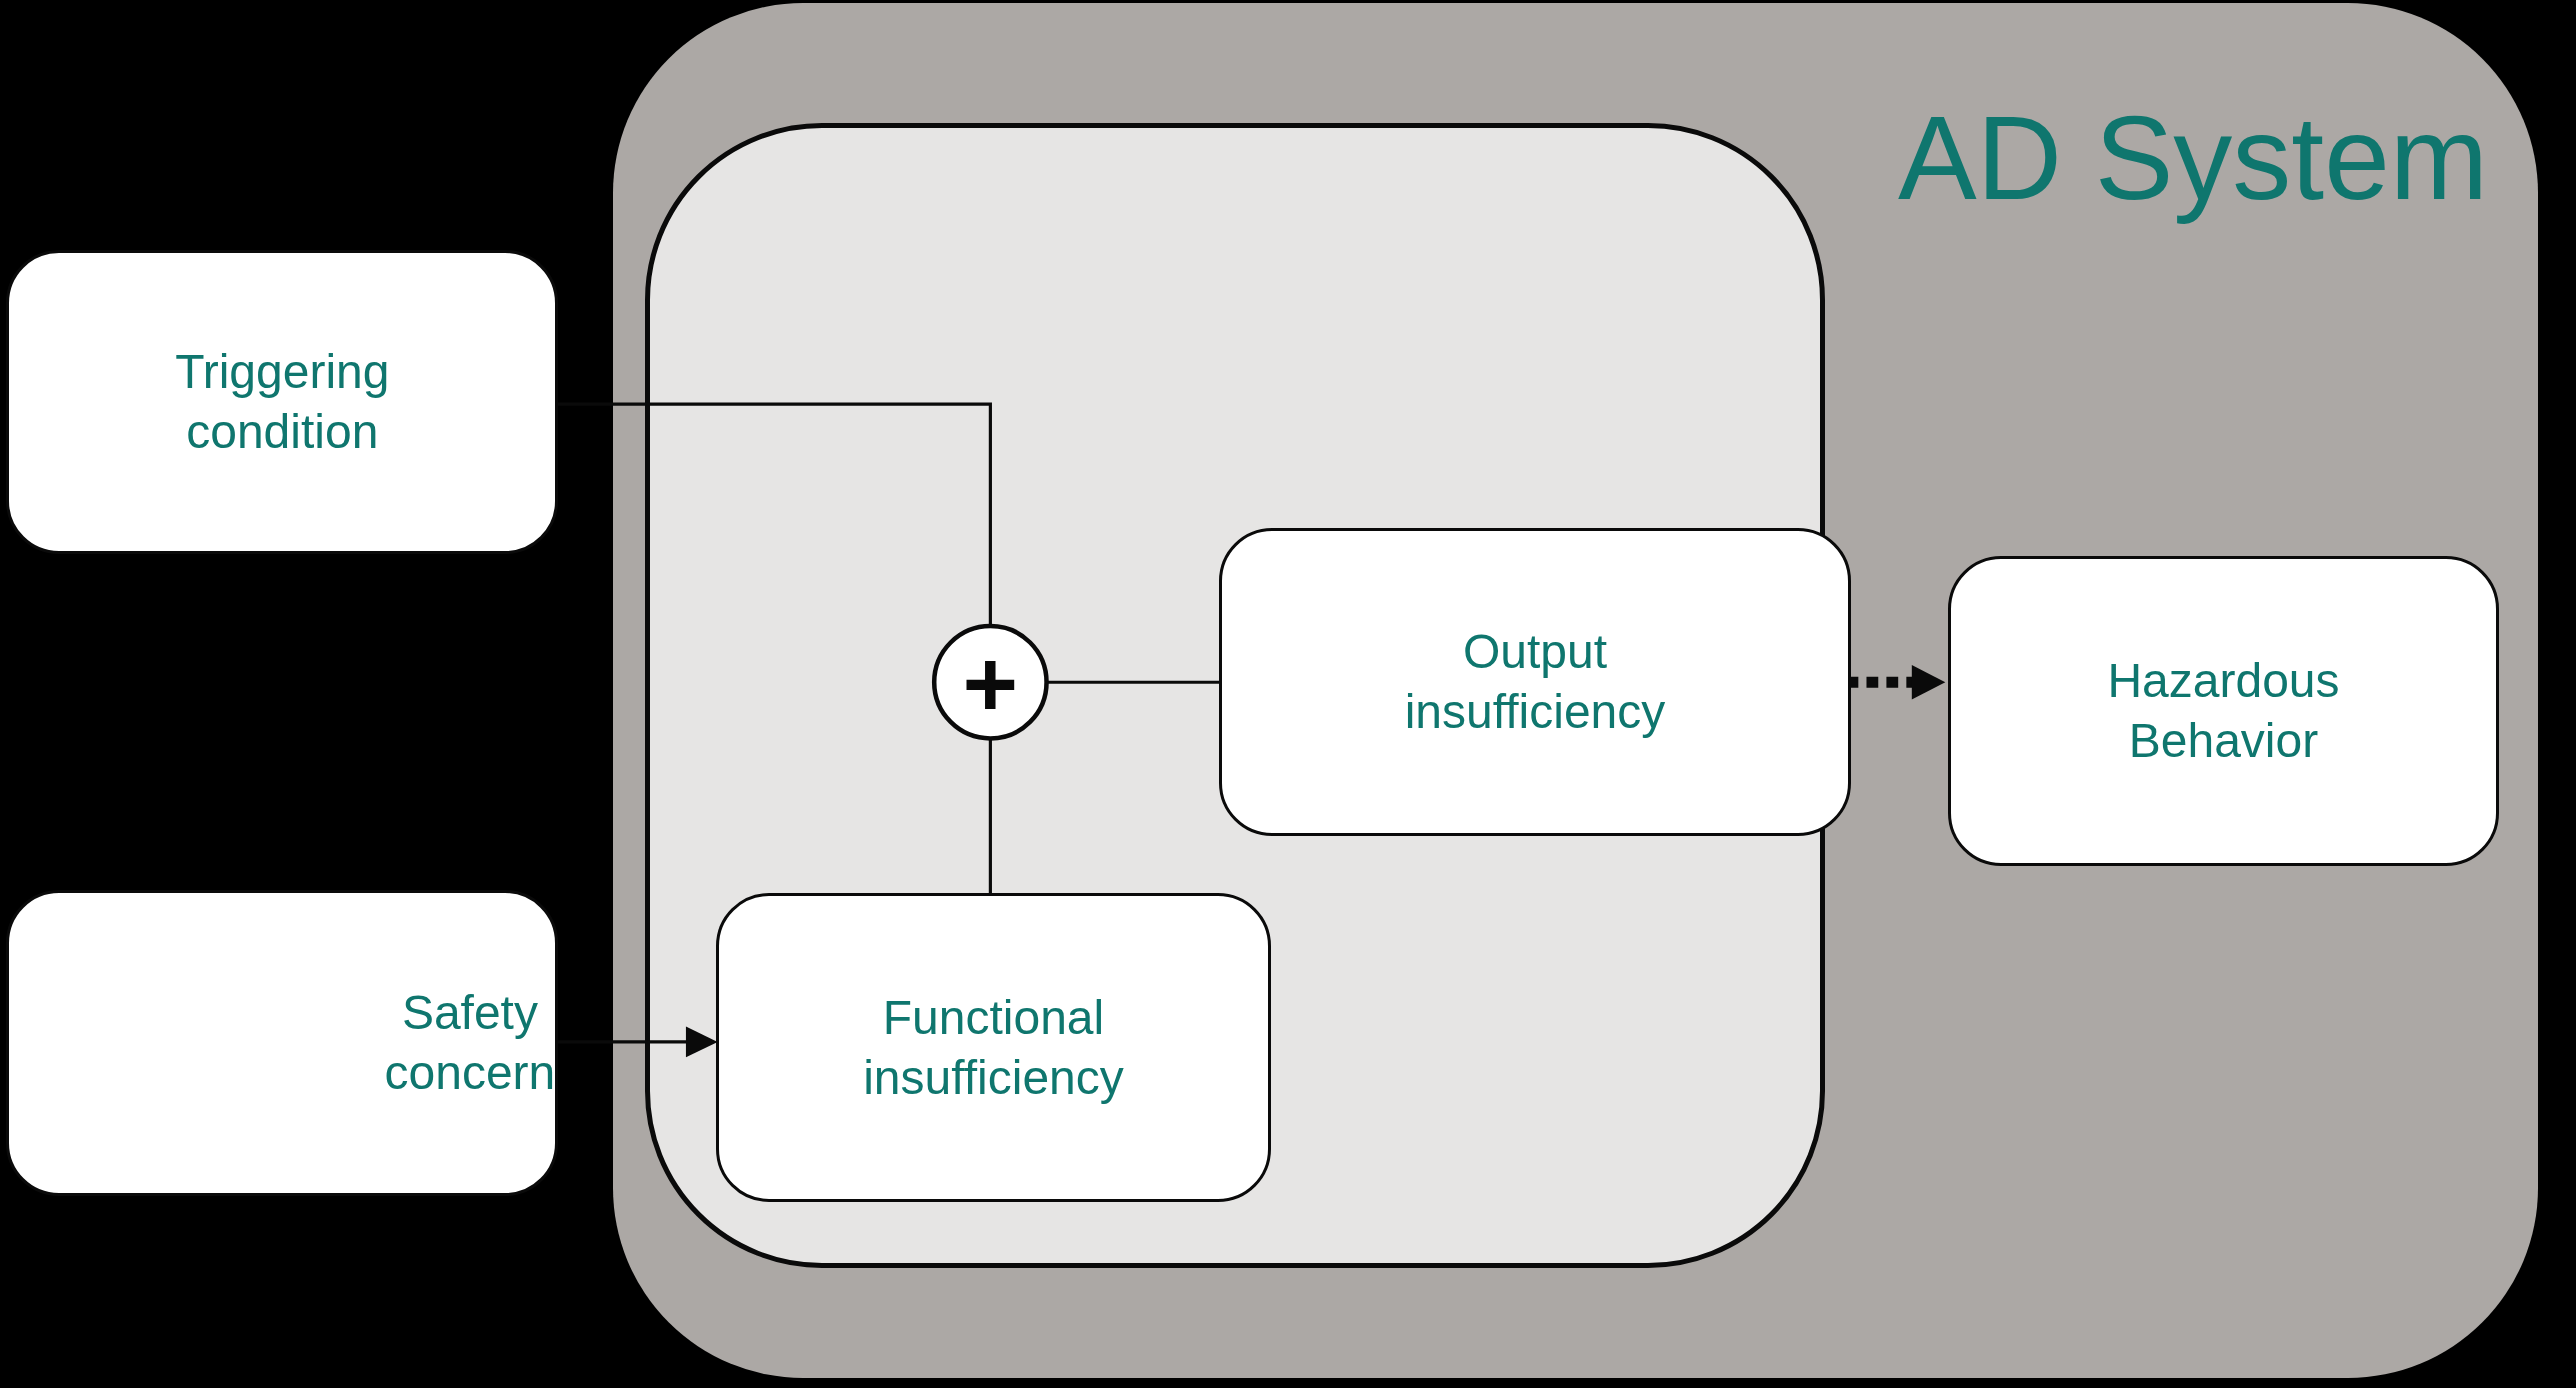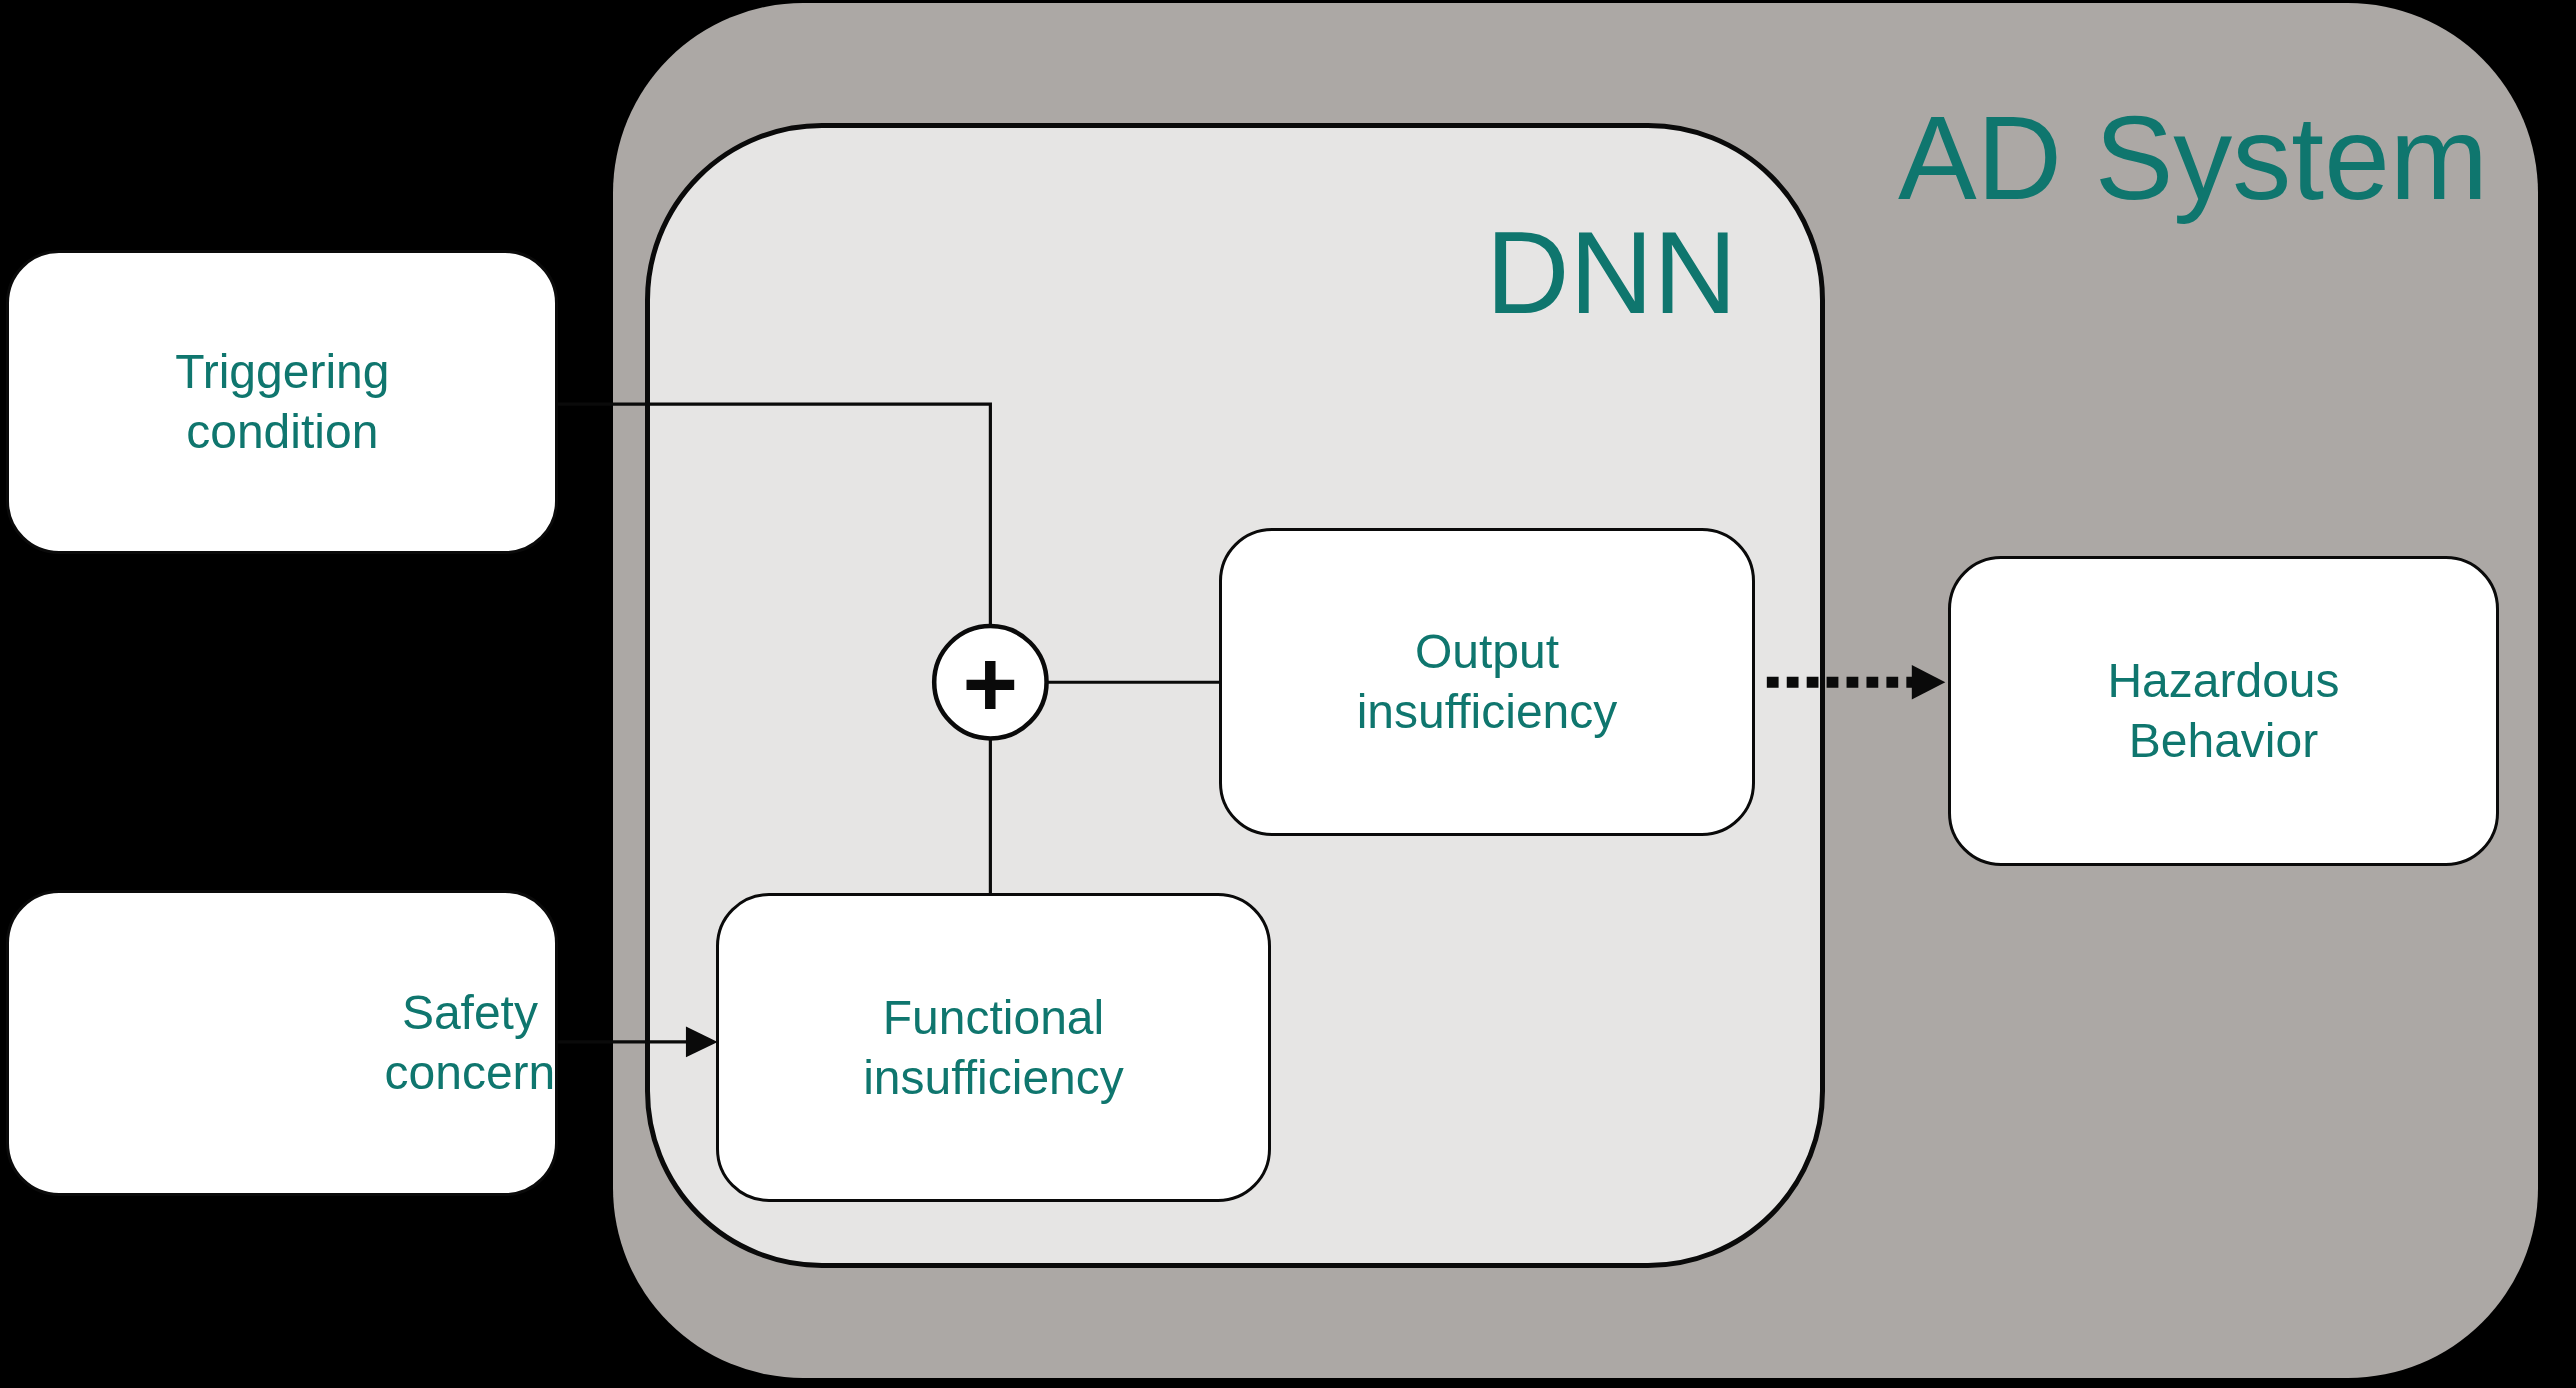--- a/index.html
+++ b/index.html
@@ -105,35 +105,34 @@
     align-items: center;
     justify-content: center;
     text-align: center;
     font-size: 48px;
     line-height: 1.24;
     white-space: pre-line;
   }
   .node-triggering  { left: 6.3px;    top: 250px; width: 552px; height: 304px; }
   .node-safety      { left: 6.3px;    top: 890px; width: 552px; height: 306px; justify-content: flex-end; }
   .node-functional  { left: 716px;  top: 893px; width: 555px; height: 309px; justify-content: center; }
-  .node-output      { left: 1219px; top: 528px; width: 536px; height: 308px; }
+  .node-output      { left: 1219px; top: 528px; width: 632px; height: 308px; }
   .node-hazardous   { left: 1948px; top: 556px; width: 551px; height: 310px; }
 </style>
 </head>
 <body>
 
 <div class="stage">
 
   <div class="ad-box"></div>
 
   <div class="dnn-box"></div>
 
   <div class="big-label label-ad">AD System</div>
 
-  <div class="big-label label-dnn">DNN</div>
 
   <svg class="wires" viewBox="0 0 2843 1532">
 
     <polyline class="wire" points="614,446 1093,446 1093,691"></polyline>
 
     <line class="wire" x1="614" y1="1150" x2="760" y2="1150"></line>
     <polygon class="arrowhead" points="792,1150 757,1133 757,1167"></polygon>
 
     <line class="wire" x1="1093" y1="815" x2="1093" y2="988"></line>
 

